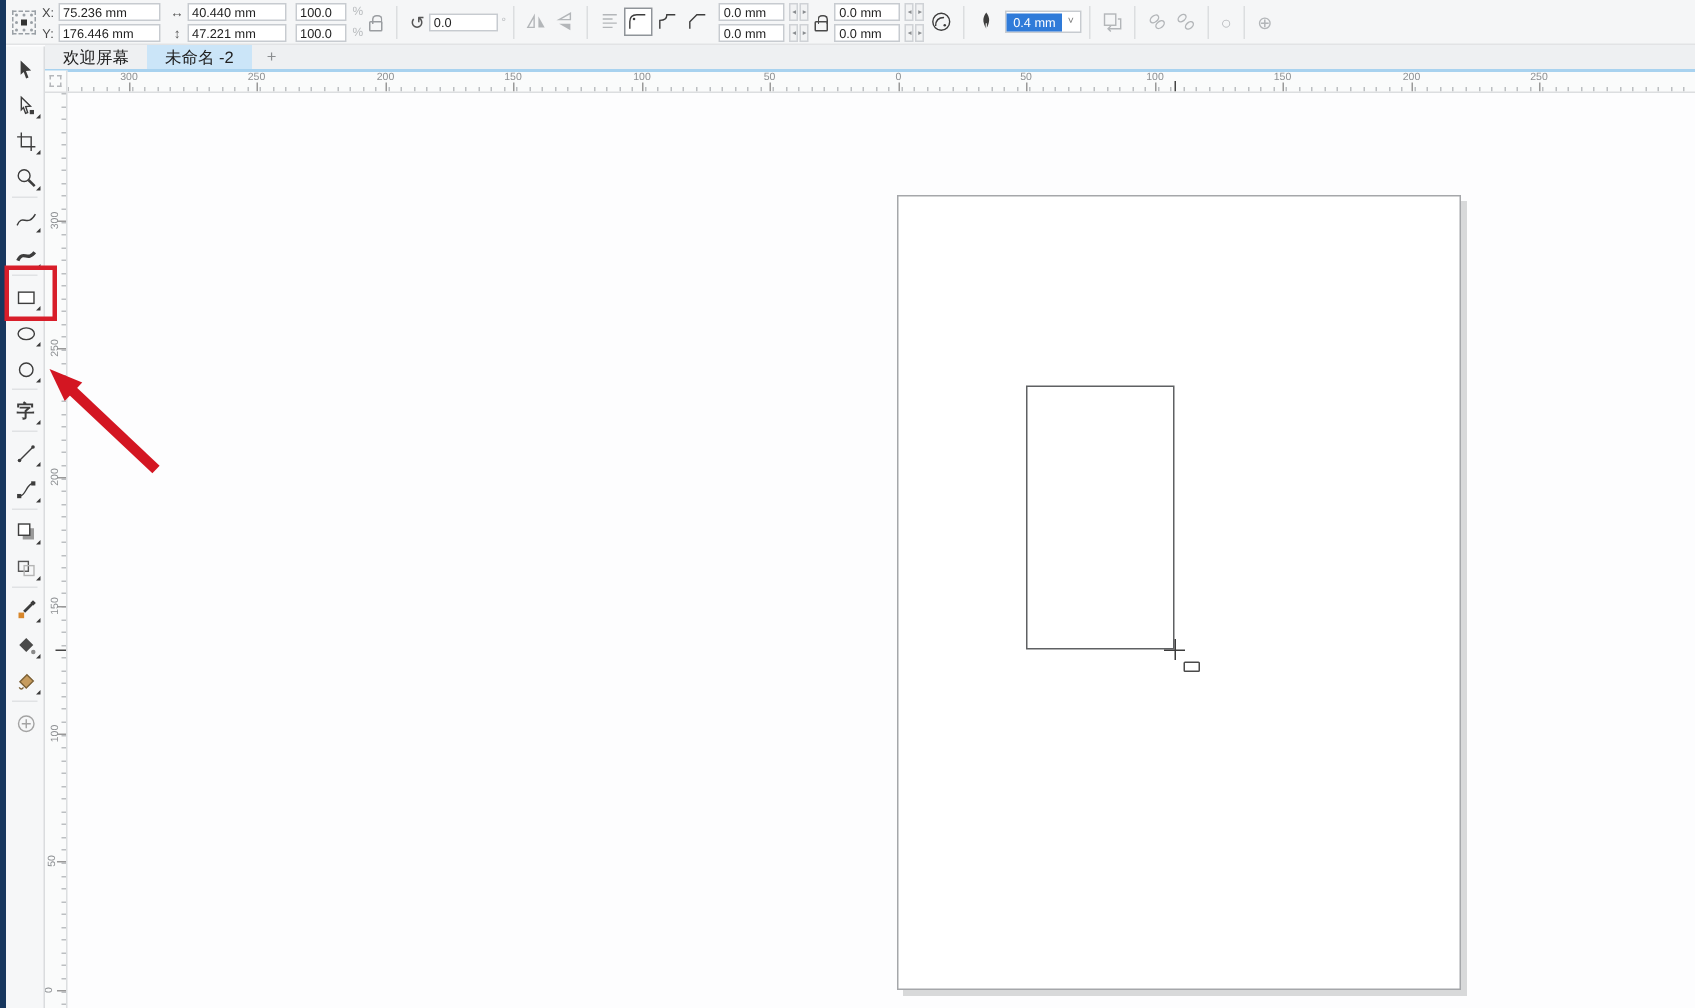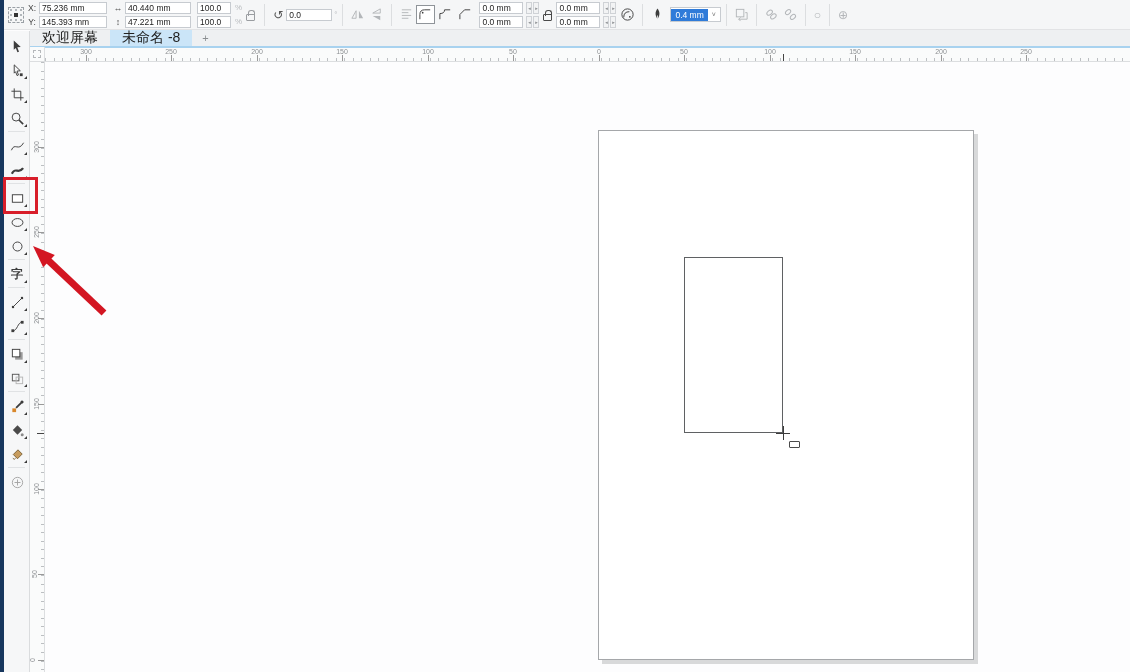--- a/index.html
+++ b/index.html
@@ -38,21 +38,21 @@
   .stepper { display:flex; gap:1px; margin-left:1px; }
   .stepper i { width:6px; height:12px; border:1px solid #cfd2d6; background:#f2f3f4; font-style:normal; font-size:5px; color:#8a8d90; text-align:center; line-height:11px; }
   .combo { display:flex; align-items:center; border:1px solid #c7cbd0; background:#fff; height:15px; margin-left:3px; }
   .combo .val { background:#2f7bd9; color:#fff; font-size:8.5px; padding:1px 4px; }
   .combo .chev { font-size:7px; color:#777; padding:0 4px; }
   svg.mini { width:15px; height:15px; display:block; }
   .pb-ico { margin:0 2px; flex:none; }
 
   
   .tab-bar { position:absolute; left:30px; top:30px; right:0; height:16px; background:#eef0f2; display:flex; align-items:stretch; z-index:3; }
-  .tab { display:flex; align-items:center; padding:0 12px; font-size:14px; color:#222; }
+  .tab { display:flex; align-items:center; padding:0 12px; font-size:11px; color:#222; }
   .tab.active { background:#cbe5f8; }
   .tab-plus { color:#8a8d90; font-size:11px; padding:0 10px; display:flex; align-items:center; }
   .accent-line { position:absolute; left:30px; top:46px; right:0; height:2px; background:#a8d2ef; z-index:3; }
 
   
   .toolbox { position:absolute; left:4px; top:31px; width:26px; bottom:0; background:#f6f7f8; border-right:1px solid #dadcde; z-index:4; padding-top:3px; }
   .tool { position:relative; width:26px; height:24px; display:flex; align-items:center; justify-content:center; }
   .tool .fly { position:absolute; right:3px; bottom:3px; width:0; height:0; border-left:3px solid transparent; border-bottom:3px solid #3a3a3a; }
   .tool .tglyph { font-size:12px; color:#3d3d3d; font-weight:bold; line-height:1; }
   .tb-div { height:1px; background:#e0e2e4; margin:1px 4px 2px 4px; }
@@ -102,21 +102,21 @@
       <i></i>
       <i></i>
   </div>
   <div class="pb-group stack2">
     <div class="row">
       <span class="lbl">X:</span>
       <span class="fld w68">75.236 mm</span>
     </div>
     <div class="row">
       <span class="lbl">Y:</span>
-      <span class="fld w68">145.393 mm</span>
+      <span class="fld w68">176.446 mm</span>
     </div>
   </div>
   <div class="pb-group stack2" style="margin-left:6px;">
     <div class="row">
       <span class="dim-ico">↔</span>
       <span class="fld w66">40.440 mm</span>
     </div>
     <div class="row">
       <span class="dim-ico">↕</span>
       <span class="fld w66">47.221 mm</span>
@@ -244,21 +244,21 @@
       </svg>
   </span>
   <span class="vsep"></span>
   <span class="glyph-btn gray">○</span>
   <span class="vsep"></span>
   <span class="glyph-btn gray">⊕</span>
 </div>
 
 <div class="tab-bar">
   <div class="tab">欢迎屏幕</div>
-  <div class="tab active">未命名 -8</div>
+  <div class="tab active">未命名 -2</div>
   <div class="tab-plus">+</div>
 </div>
 <div class="accent-line"></div>
 
 <div class="toolbox" id="toolbox">
     <div class="tool">
       <svg class="mini" viewBox="0 0 16 16">
         <path d="M4 1.5 L11.5 8.5 L7.8 8.8 L9.6 13.5 L7.9 14.2 L6.2 9.6 L4 11.5 Z" fill="#3d3d3d"></path>
       </svg>
     </div>

